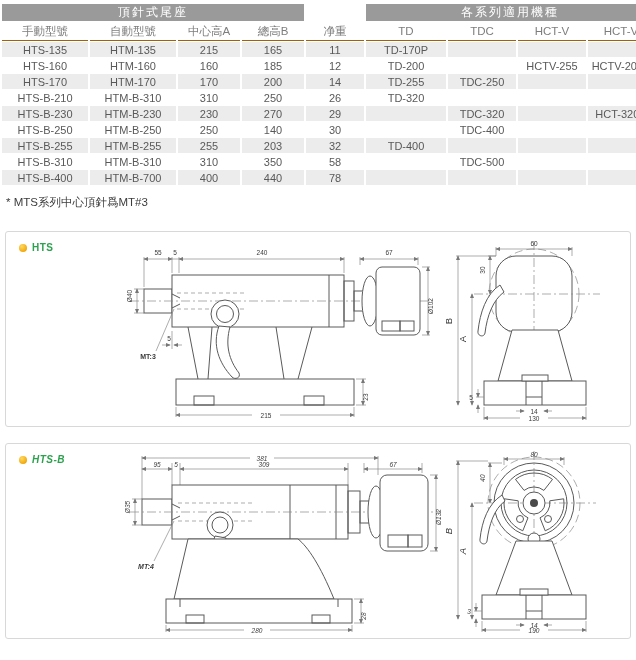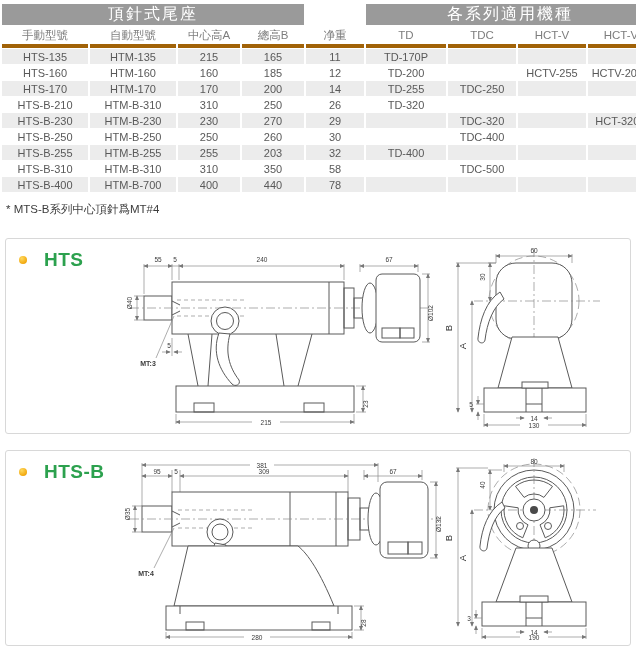--- a/index.html
+++ b/index.html
@@ -2,39 +2,39 @@
 <html><head>
 <meta charset="utf-8">
 <style>
   html,body{margin:0;padding:0;background:#fff;}
   .page{position:relative;width:636px;height:660px;background:#fff;overflow:hidden;
         font-family:"Liberation Sans",sans-serif;}
   
   table.spec{width:636px;table-layout:fixed;border-collapse:separate;border-spacing:2px 1px;
              margin-top:3px;}
   table.spec th,table.spec td{padding:0;text-align:center;overflow:hidden;white-space:nowrap;}
-  tr.section-row th{height:13px;font-size:16px;font-weight:normal;color:#fff;
+  tr.section-row th{height:13px;font-size:12px;font-weight:normal;color:#fff;
                     background:#9a9a9a;letter-spacing:2px;}
   tr.section-row th.spacer{background:transparent;}
   tr.col-row th{height:18px;font-size:11.5px;font-weight:normal;color:#7d7d7d;background:#fff;
-                border-bottom:4px solid #a16207;}
+                border-bottom:1px solid #a16207;}
   tbody td{height:15px;font-size:11px;color:#595959;background:#fff;}
   tbody tr:nth-child(odd) td{background:#ececec;}
   
   .notes{margin:9px 0 0 6px;}
   .note{font-size:11.5px;color:#3c3c3c;line-height:14px;}
   
   .draw-box{position:relative;margin:0 5px;height:194px;background:#fff;
             border:1px solid #d8d8d8;border-radius:3px;}
   .box1{margin-top:22px;}
-  .box2{margin-top:16px;}
+  .box2{margin-top:16px;font-style:italic;}
   .box-label{position:absolute;left:13px;top:10px;display:flex;align-items:center;}
   .dot{width:8px;height:8px;border-radius:50%;margin-right:5px;
        background:radial-gradient(circle at 35% 30%,#ffd95e,#f2a90f 70%,#d98f00);}
-  .label-text{font-size:19px;font-weight:bold;color:#2ca14e;letter-spacing:0.5px;margin-left:12px;}
+  .label-text{font-size:10px;font-weight:bold;color:#2ca14e;letter-spacing:0.5px;}
   .drawing{position:absolute;left:116px;top:5px;}
   
   svg .ol{stroke:#5a5a5a;stroke-width:1;fill:none;}
   svg .olw{stroke:#5a5a5a;stroke-width:1;fill:#fff;}
   svg .dl{stroke:#8a8a8a;stroke-width:0.7;fill:none;}
   svg .cl{stroke:#8a8a8a;stroke-width:0.7;fill:none;stroke-dasharray:9 3 2 3;}
   svg .bl{stroke:#8a8a8a;stroke-width:0.7;fill:none;stroke-dasharray:4 3;}
   svg .dt{font-size:6.5px;fill:#3a3a3a;text-anchor:middle;font-family:"Liberation Sans",sans-serif;}
   svg .dtb{font-size:9.5px;fill:#3a3a3a;text-anchor:middle;font-family:"Liberation Sans",sans-serif;}
   svg .mt{font-size:7px;font-weight:bold;fill:#3a3a3a;text-anchor:middle;}
@@ -127,21 +127,21 @@
           <td>29</td>
           <td></td>
           <td>TDC-320</td>
           <td></td>
           <td>HCT-320V</td>
         </tr>
         <tr>
           <td>HTS-B-250</td>
           <td>HTM-B-250</td>
           <td>250</td>
-          <td>260</td>
+          <td>140</td>
           <td>30</td>
           <td></td>
           <td>TDC-400</td>
           <td></td>
           <td></td>
         </tr>
         <tr>
           <td>HTS-B-255</td>
           <td>HTM-B-255</td>
           <td>255</td>
@@ -171,21 +171,21 @@
           <td>78</td>
           <td></td>
           <td></td>
           <td></td>
           <td></td>
         </tr>
       </tbody>
   </table>
 
   <div class="notes">
-    <div class="note">* MTS-B系列中心頂針爲MT#4</div>
+    <div class="note">* MTS系列中心頂針爲MT#3</div>
   </div>
 
   <div class="draw-box box1">
     <div class="box-label">
       <span class="dot"></span>
       <span class="label-text">HTS</span>
     </div>
     <svg class="drawing" width="505" height="185" viewBox="0 0 505 185">
       <defs>
         <marker id="ar1" markerWidth="7" markerHeight="6" refX="6" refY="3" orient="auto-start-reverse">

